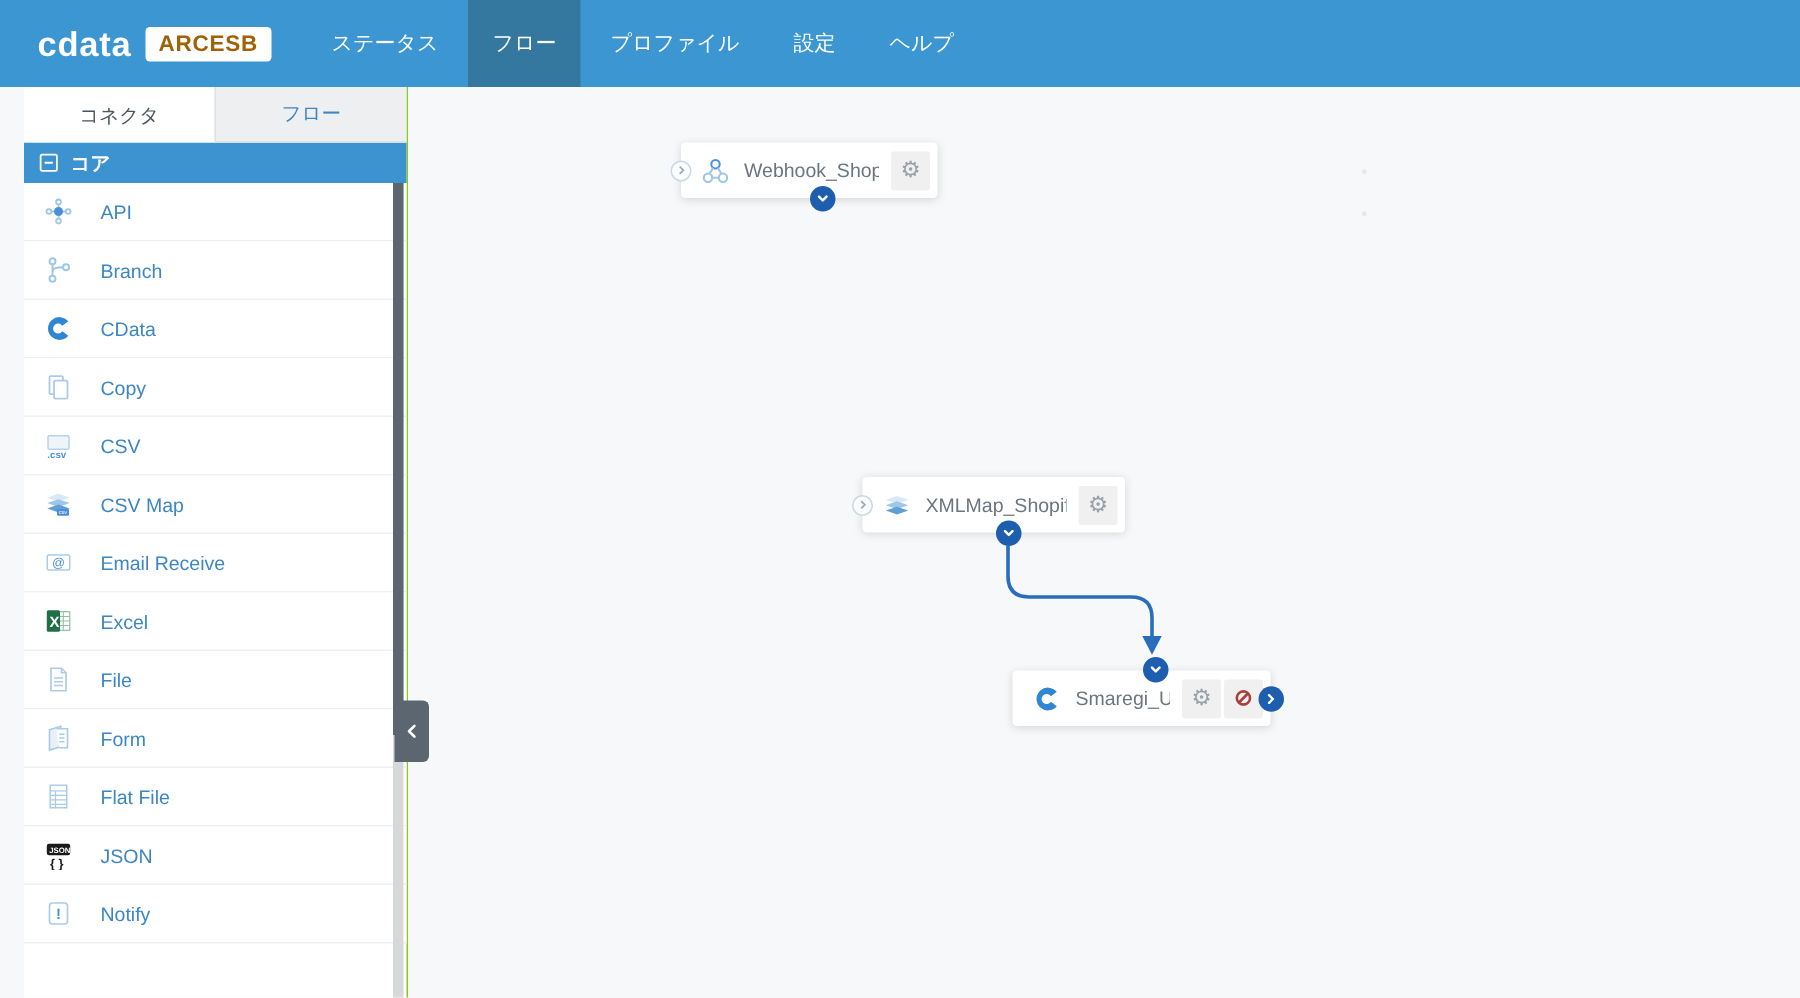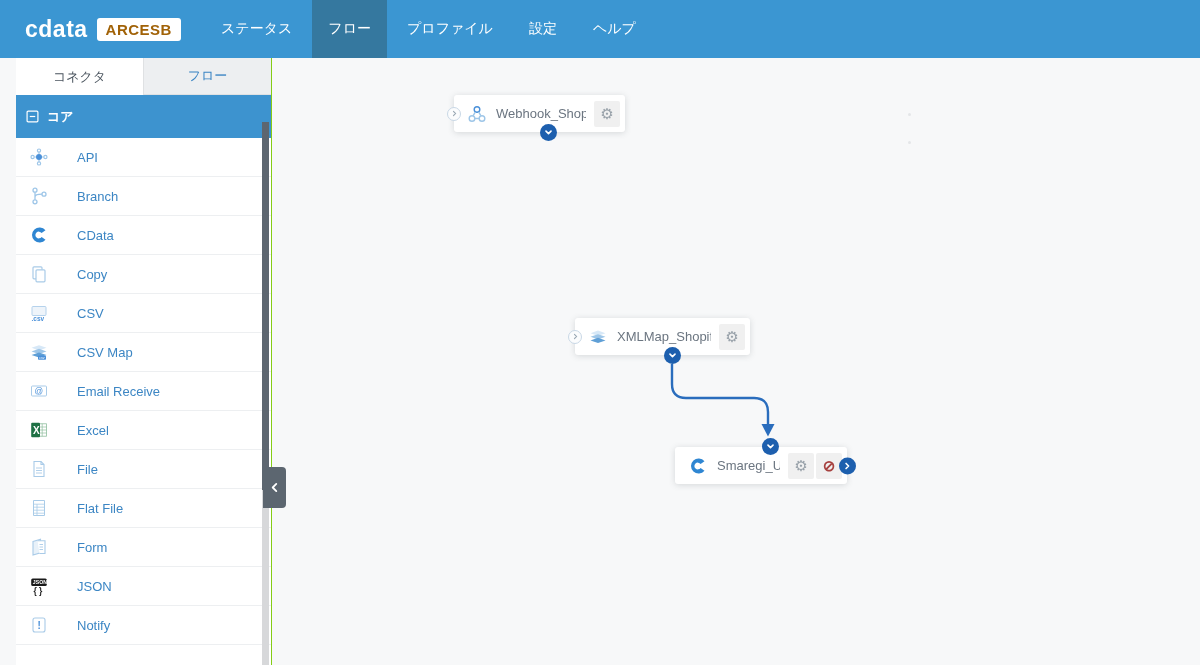--- a/index.html
+++ b/index.html
@@ -20,24 +20,24 @@
 
   
   .sidebar { position:absolute; top:58px; left:16px; width:256px; height:607px;
     background:#fff; border-right:1px solid #84cc16; z-index:20; }
   .tabs { display:flex; height:37px; }
   .tab { flex:1; display:flex; align-items:center; justify-content:center;
     font-size:13px; cursor:pointer; }
   .tab.active { background:#fff; color:#4a545e; }
   .tab.inactive { background:#edeff1; color:#3c86c4;
     border-bottom:1px solid #dfe1e3; border-left:1px solid #dfe1e3; }
-  .section-header { height:43px; background:#3d93cf; color:#fff; display:flex;
+  .section-header { height:27px; background:#3d93cf; color:#fff; display:flex;
     align-items:center; gap:8px; padding:0 10px; font-size:13px; font-weight:bold; cursor:pointer; }
   .side-list { position:relative; }
-  .side-item { height:39px; display:flex; align-items:center; gap:27px;
+  .side-item { height:39px; display:flex; align-items:center; gap:17px;
     padding:0 12px; border-bottom:1px solid #edeff1; cursor:pointer; background:#fff; }
   .sicon { width:22px; height:22px; flex:none; display:flex; align-items:center; justify-content:center; }
   .slabel { color:#3c86c4; font-size:13px; }
 
   .scroll-track { position:absolute; left:246px; top:64px; width:7px; height:543px;
     background:#d7d8da; z-index:22; }
   .scroll-thumb { position:absolute; left:246px; top:64px; width:7px; height:368px;
     background:#5d6670; z-index:23; cursor:pointer; }
   .collapse-handle { position:absolute; left:247px; top:409px; width:23px; height:41px;
     background:#5c6670; border-radius:0 4px 4px 0; z-index:24; display:flex;
@@ -210,37 +210,37 @@
             <path d="M5 2.5h7l3 3v12H5z"></path>
             <path d="M12 2.5v3h3" fill="none"></path>
             <path d="M7 9h6M7 11.5h6M7 14h6" stroke-width="0.9"></path>
           </svg>
       </span>
       <span class="slabel">File</span>
     </div>
 
     <div class="side-item">
       <span class="sicon">
-        <svg viewBox="0 0 20 20" width="20" height="20" fill="#fff" stroke="#a9cbe8" stroke-width="1">
-            <path d="M4.5 2.5h11v15h-11z"></path>
-            <path d="M4.5 6.2h11M4.5 9.2h11M4.5 12.2h11M4.5 15.2h11M8 6.2v11.3" stroke-width="0.8"></path>
-          </svg>
-      </span>
-      <span class="slabel">Flat File</span>
-    </div>
-
-    <div class="side-item">
-      <span class="sicon">
         <svg viewBox="0 0 20 20" width="20" height="20" fill="#fff" stroke="#a9cbe8" stroke-width="1.1">
             <path d="M4 4.5l7.5-2.3v13.6L4 18.1z" fill="#e8f1f9"></path>
             <path d="M8.5 3.8h7.5v12.7h-5.5" fill="#fff"></path>
             <path d="M10.5 7.5h3.5M10.5 10h3.5M10.5 12.5h3.5" stroke-width="0.9"></path>
           </svg>
       </span>
       <span class="slabel">Form</span>
+    </div>
+
+    <div class="side-item">
+      <span class="sicon">
+        <svg viewBox="0 0 20 20" width="20" height="20" fill="#fff" stroke="#a9cbe8" stroke-width="1">
+            <path d="M4.5 2.5h11v15h-11z"></path>
+            <path d="M4.5 6.2h11M4.5 9.2h11M4.5 12.2h11M4.5 15.2h11M8 6.2v11.3" stroke-width="0.8"></path>
+          </svg>
+      </span>
+      <span class="slabel">Flat File</span>
     </div>
 
     <div class="side-item">
       <span class="sicon">
         <svg viewBox="0 0 20 20" width="20" height="20">
             <rect x="2.2" y="2.5" width="15.6" height="7.6" rx="1.5" fill="#1a1a1a"></rect>
             <text x="3.8" y="8.4" font-size="5.2" font-weight="bold" fill="#fff" font-family="Liberation Sans, sans-serif">JSON</text>
             <text x="4.4" y="18.4" font-size="8.5" font-weight="bold" fill="#1a1a1a" font-family="Liberation Sans, sans-serif">{ }</text>
           </svg>
       </span>

